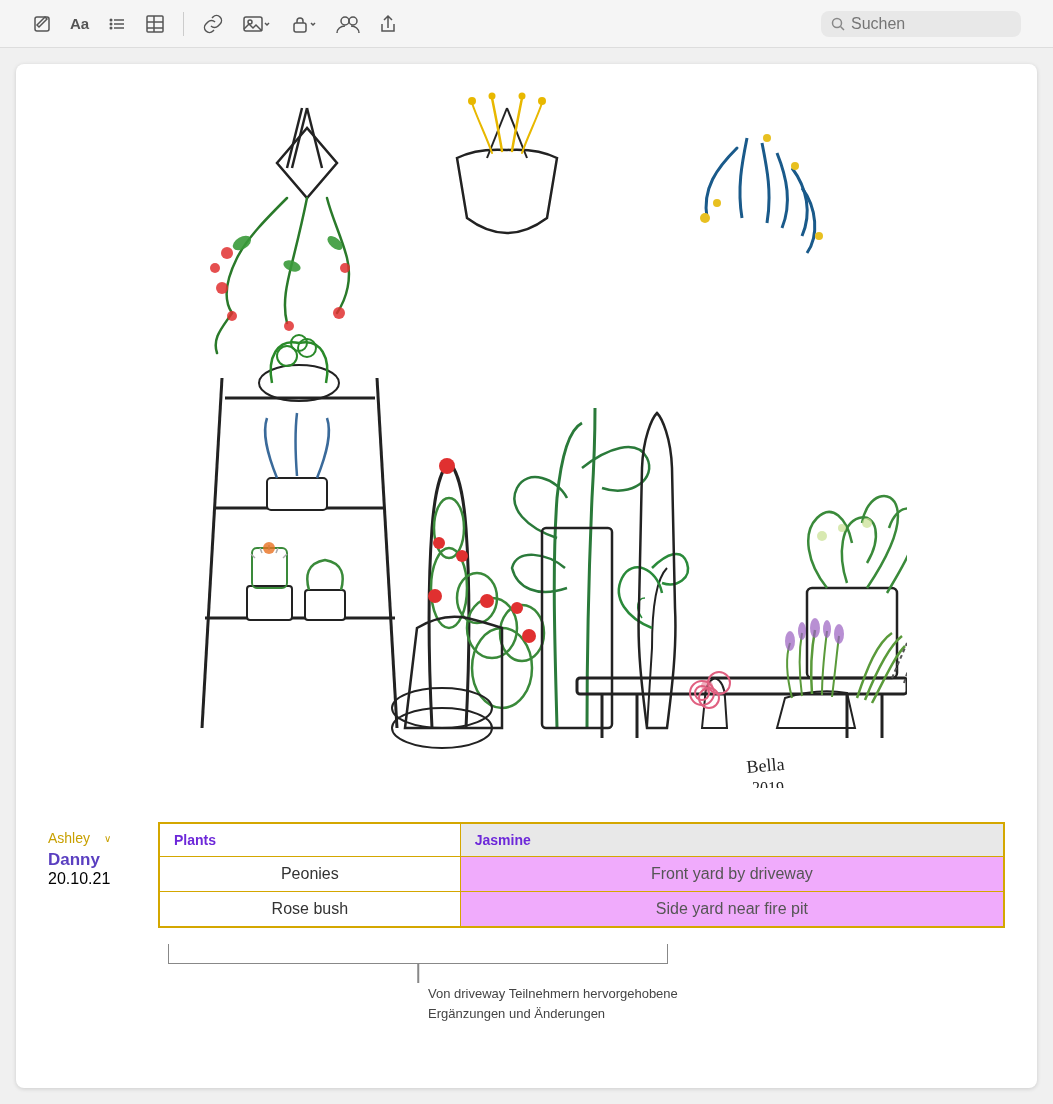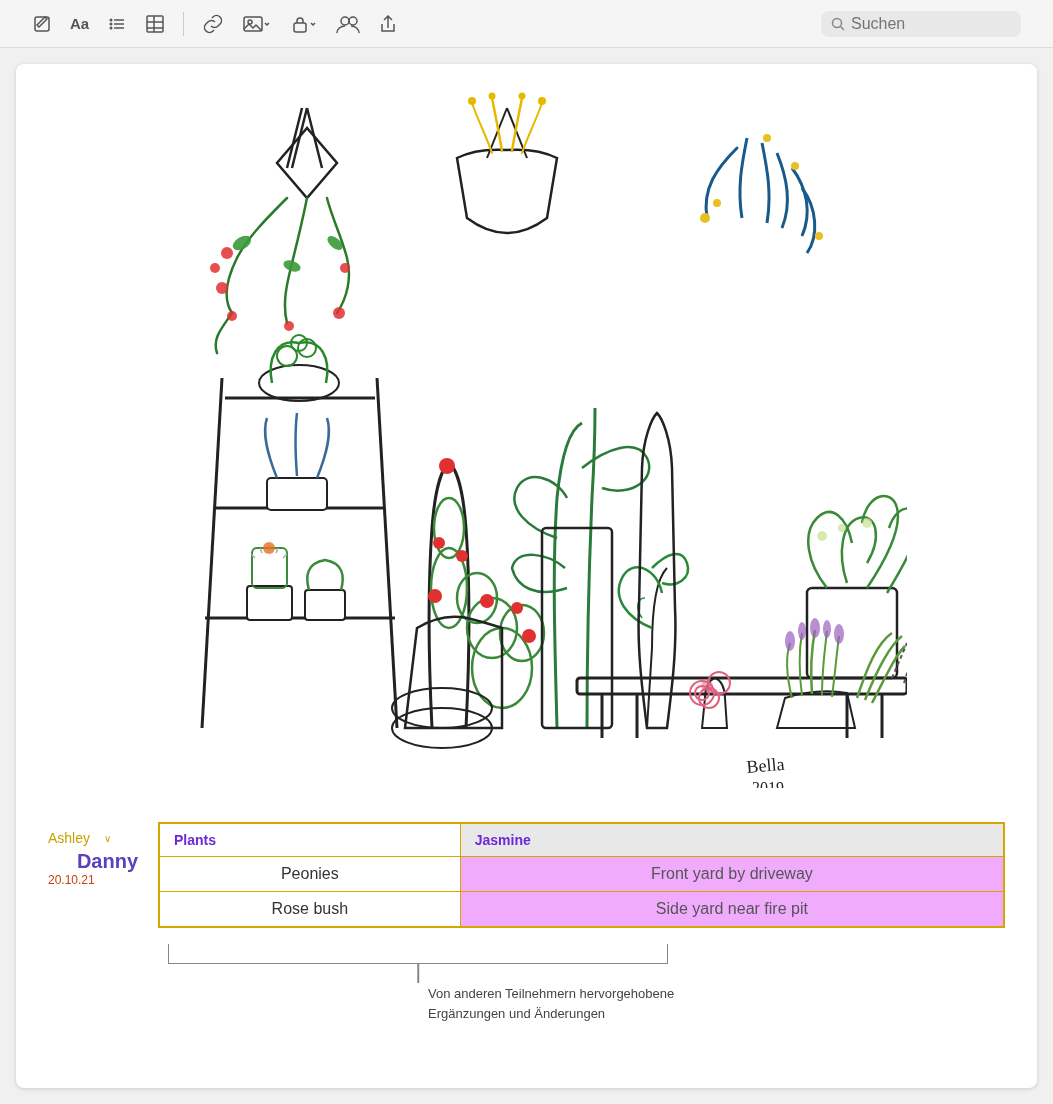--- a/index.html
+++ b/index.html
@@ -104,27 +104,26 @@
       font-size: 14px;
       font-weight: 500;
       display: flex;
       align-items: center;
       gap: 14px;
       cursor: pointer;
     }
 
     .collaborator-danny {
       color: #5a3fc0;
-      font-size: 20px;
+      font-size: 17px;
       font-weight: 600;
-      text-align: right;
     }
     .collaborator-date {
-      color: #c2410c;
-      font-size: 12px;
+      color: #000000;
+      font-size: 16px;
     }
 
     .plants-table {
       border-collapse: collapse;
       border: 2px solid #d4a700;
       flex: 1;
     }
 
     .plants-table th {
       background: #fff;
@@ -481,19 +480,19 @@
     </tr>
           </tbody>
       </table>
     </div>
 
     <div class="bracket-area">
       <div class="bracket-line">
         <div class="bracket-pointer"></div>
       </div>
       <div class="bracket-note">
-        <span>Von anderen Teilnehmern hervorgehobene</span><br>
+        <span>Von driveway Teilnehmern hervorgehobene</span><br>
         <span>Ergänzungen und Änderungen</span>
       </div>
     </div>
 
   </div>
 </div>
 
 </body></html>

